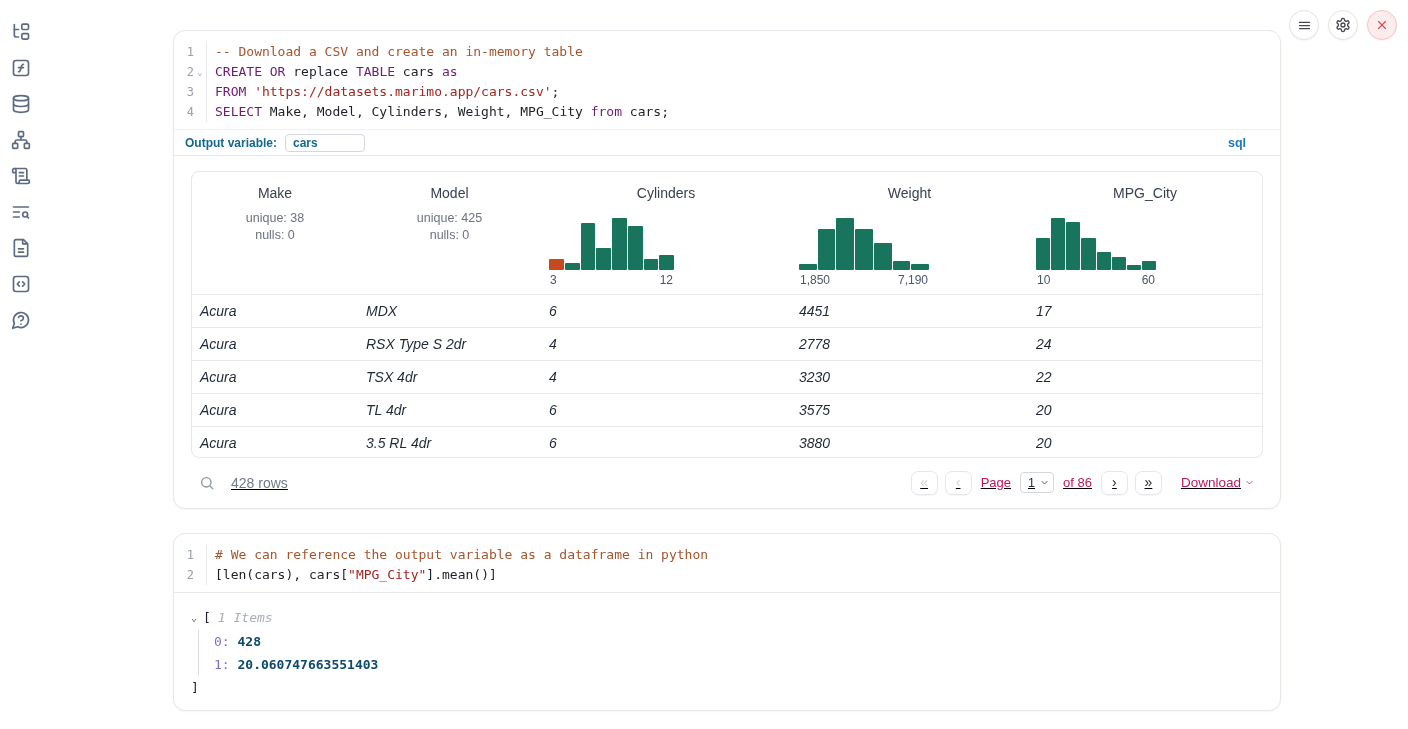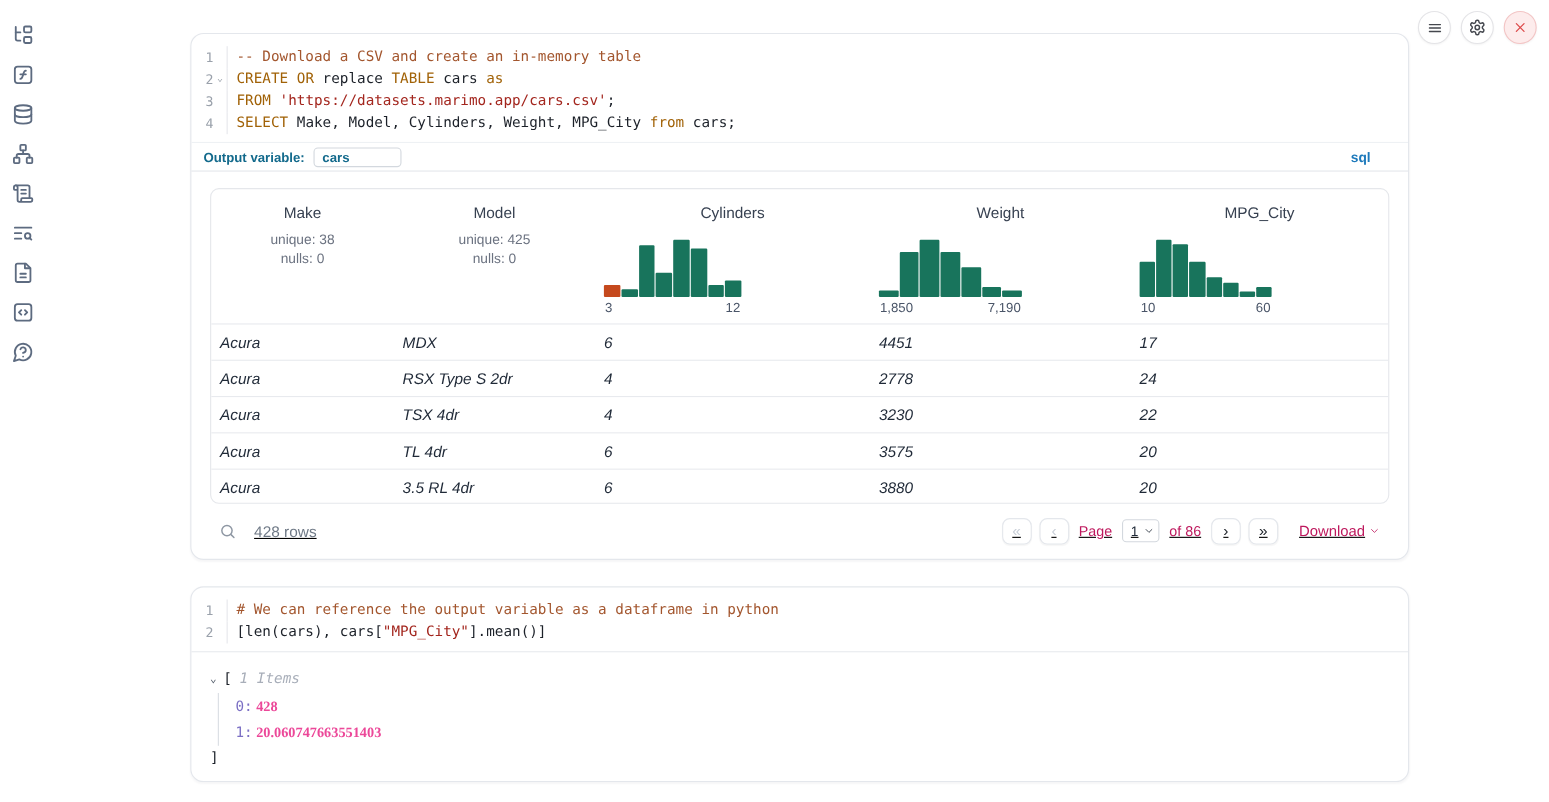--- a/index.html
+++ b/index.html
@@ -23,21 +23,21 @@
   .cell { position:absolute; left:173px; width:1108px; background:#fff;
           border:1px solid #e4e7ec; border-radius:12px; box-shadow:0 1px 2px rgba(16,24,40,.04); }
   #cell1 { top:30px; height:479px; }
   #cell2 { top:533px; height:178px; }
 
   .code-area { padding:11px 0 7px; font-family:"DejaVu Sans Mono","Liberation Mono",monospace; font-size:13px; line-height:20px; }
   .code-line { display:flex; }
   .gutter { width:20px; flex:none; text-align:right; color:#9aa1ab; font-size:12px; }
   .fold { width:12px; flex:none; text-align:center; color:#9aa1ab; font-size:9px; line-height:20px; }
   .code-text { border-left:1px solid #e5e7eb; padding-left:8px; color:#1c2129; white-space:pre; flex:1; }
-  .tok-kw { color:#a16207; }
+  .tok-kw { color:#701a75; }
   .tok-str { color:#a3261e; }
   .tok-com { color:#a3562e; }
 
   .var-bar { height:27px; border-top:1px solid #eef1f4; border-bottom:1px solid #e4e7ec;
              display:flex; align-items:center; padding:0 34px 0 11px; }
   .var-label { color:#136a8c; font-weight:bold; font-size:12px; }
   .var-input { margin-left:8px; width:80px; height:18px; border:1px solid #d3d8de; border-radius:4px;
                font-family:"Liberation Sans",sans-serif; font-weight:bold; font-size:12px; color:#136a8c; padding:0 7px; }
   .lang-label { margin-left:auto; color:#1d79bb; font-size:12.5px; font-weight:bold; }
 
@@ -71,21 +71,21 @@
 
   
   .out-area { border-top:1px solid #e8eaee; padding:17px 0 0 17px;
               font-family:"DejaVu Sans Mono","Liberation Mono",monospace; font-size:13px; color:#1c2129; }
   .tree-row1 { display:flex; align-items:center; }
   .tree-chev { color:#4b5563; font-size:10px; width:12px; cursor:pointer; }
   .tree-items { font-style:italic; color:#a8aeb9; margin-left:7px; }
   .tree-entries { margin:5px 0 2px 7px; border-left:1px solid #d9dde3; padding-left:15px; }
   .tree-entry { line-height:23px; }
   .tree-key { color:#7b6fc4; }
-  .tree-val { color:#ec4899; font-weight:bold;font-family:Liberation Serif, serif; }
+  .tree-val { color:#0c4a6e; font-weight:bold; }
   .tree-close { line-height:19px; }
 </style>
 </head>
 <body>
 
 <nav class="sidebar">
   <button class="side-btn">
       <svg class="stroke-ico" viewBox="0 0 24 24" width="20" height="20">
         <path d="M4 3v13a2 2 0 0 0 2 2h3"></path>
         <path d="M4 9h5"></path>

